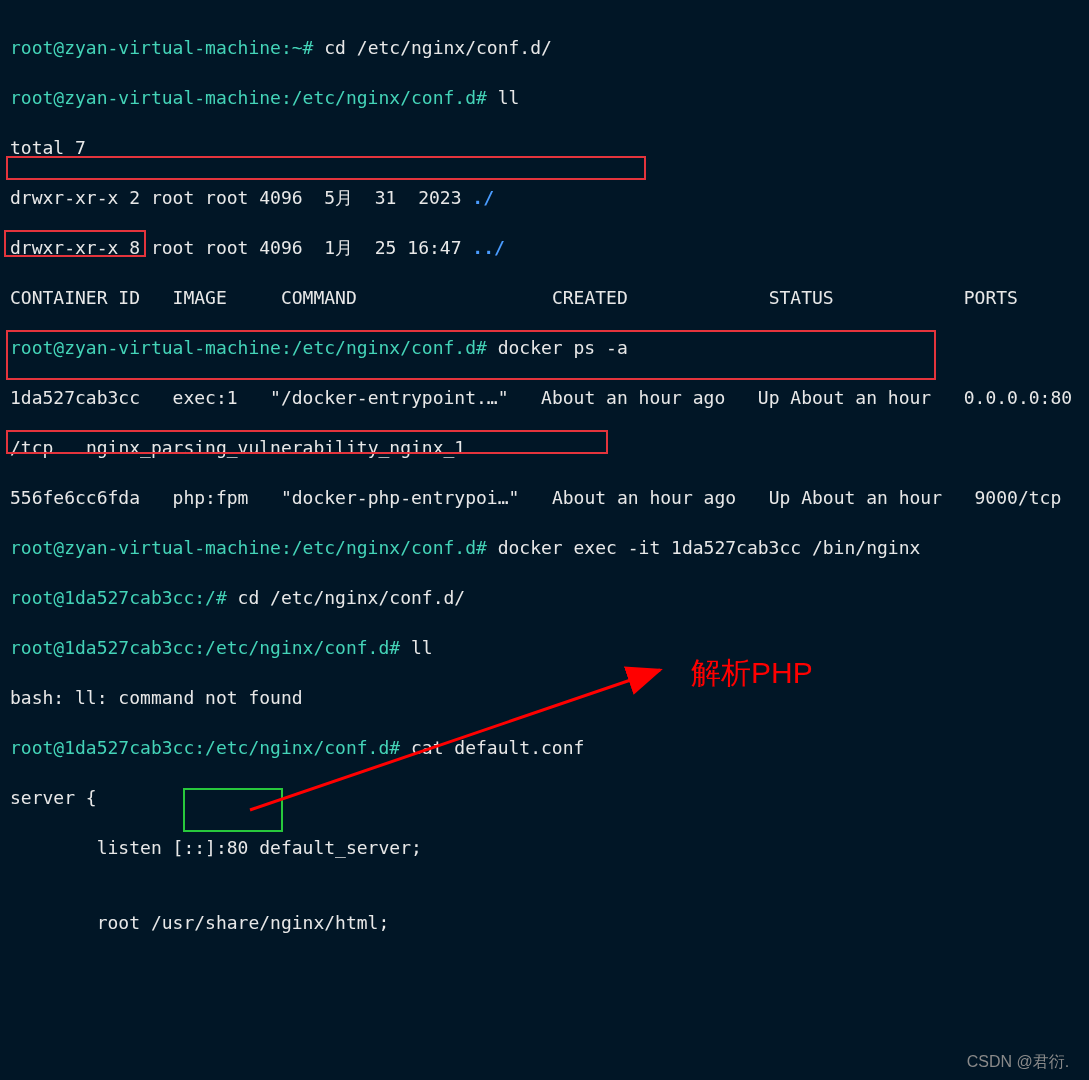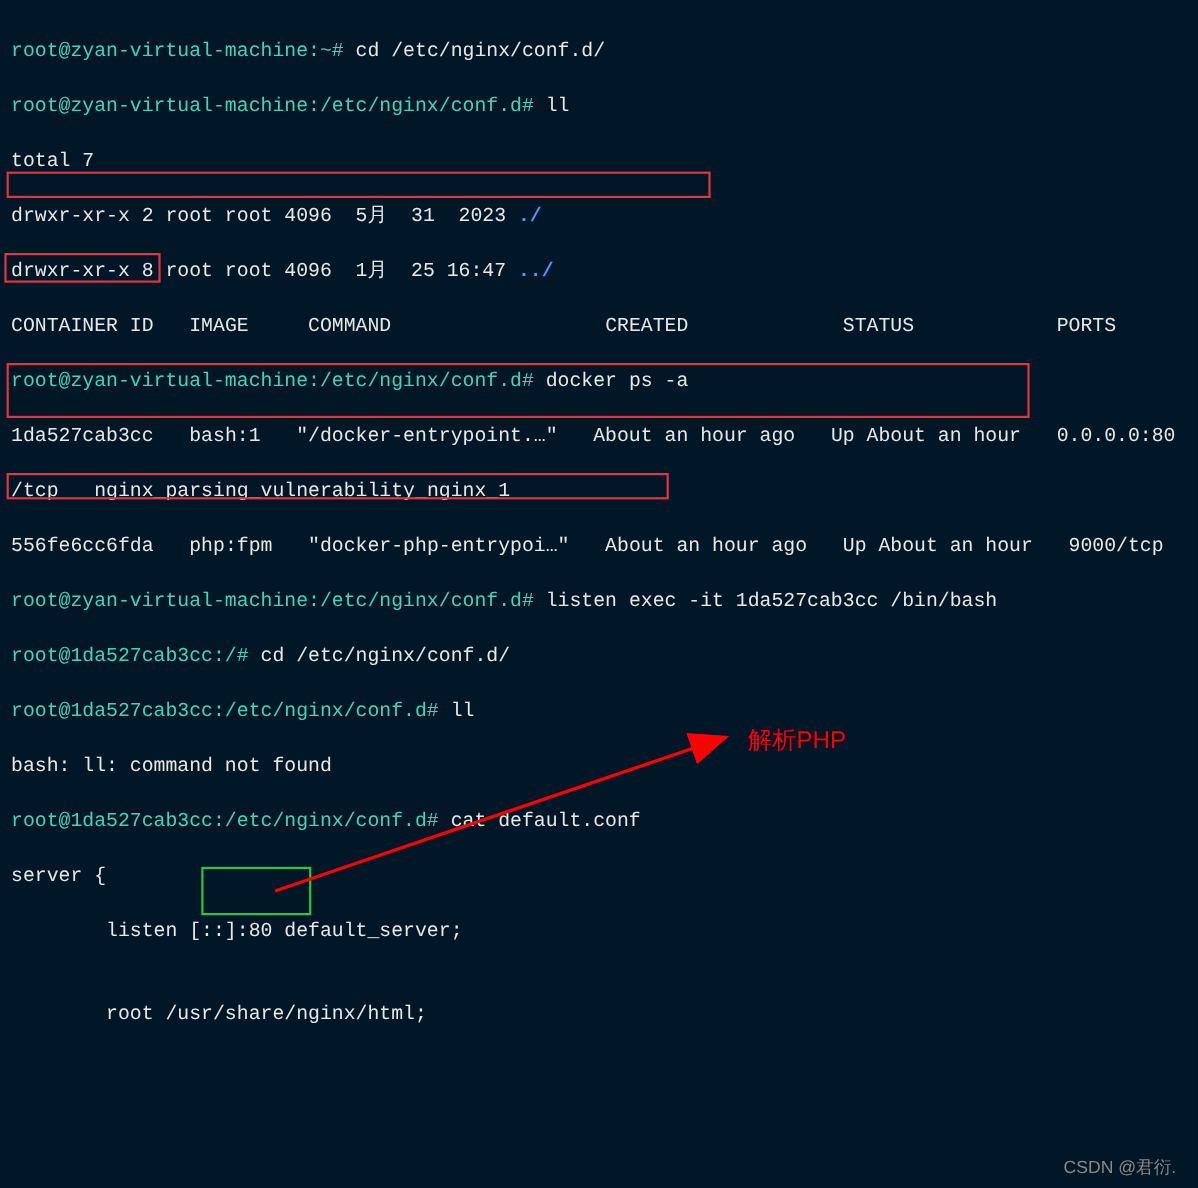--- a/index.html
+++ b/index.html
@@ -12,40 +12,41 @@
     height: 1080px;
     overflow: hidden;
     position: relative;
     line-height: 25px;
   }
   .terminal {
     padding: 10px 12px 0 10px;
     white-space: pre;
     position: relative;
   }
-  .line { white-space: pre; font-family: Liberation Mono, monospace; }
+  .line { white-space: pre; }
   .prompt-user { color: #44d4b8; }
   .white { color: #e8e8e8; }
   .blue-dot { color: #4a9cff; font-weight: bold; }
   .red-box {
     border: 2px solid #e4343c;
     position: absolute;
     pointer-events: none;
   }
   .green-box {
     border: 2px solid #28c83c;
     position: absolute;
     pointer-events: none;
   }
   .annotation {
     position: absolute;
     color: #ff0000;
-    font-size: 22px;
+    font-size: 30px;
     font-family: "Microsoft YaHei", sans-serif;
     pointer-events: none;
+    margin-left: 11px;
   }
   .arrow-svg {
     position: absolute;
     pointer-events: none;
   }
   .watermark {
     position: absolute;
     right: 8px;
     bottom: 6px;
     font-size: 16px;
@@ -58,24 +59,24 @@
 <body>
 
 <div class="terminal">
 <div class="line"><span class="prompt-user">root@zyan-virtual-machine:~# </span><span class="white">cd /etc/nginx/conf.d/</span></div>
 <div class="line"><span class="prompt-user">root@zyan-virtual-machine:/etc/nginx/conf.d# </span><span class="white">ll</span></div>
 <div class="line white">total 7</div>
 <div class="line"><span class="white">drwxr-xr-x 2 root root 4096  5月  31  2023 </span><span class="blue-dot">./</span></div>
 <div class="line"><span class="white">drwxr-xr-x 8 root root 4096  1月  25 16:47 </span><span class="blue-dot">../</span></div>
 <div class="line white"><span>CONTAINER ID</span>   <span>IMAGE</span>     <span>COMMAND</span>                  <span>CREATED</span>             <span>STATUS</span>            <span>PORTS</span></div>
 <div class="line"><span class="prompt-user">root@zyan-virtual-machine:/etc/nginx/conf.d# </span><span class="white">docker ps -a</span></div>
-<div class="line white"><span>1da527cab3cc</span>   <span>bash:1</span>   <span>"/docker-entrypoint.…"</span>   <span>About an hour ago</span>   <span>Up About an hour</span>   <span>0.0.0.0:80</span></div>
+<div class="line white"><span>1da527cab3cc</span>   <span>exec:1</span>   <span>"/docker-entrypoint.…"</span>   <span>About an hour ago</span>   <span>Up About an hour</span>   <span>0.0.0.0:80</span></div>
 <div class="line white"><span>/tcp</span>   <span>nginx_parsing_vulnerability_nginx_1</span></div>
 <div class="line white"><span>556fe6cc6fda</span>   <span>php:fpm</span>   <span>"docker-php-entrypoi…"</span>   <span>About an hour ago</span>   <span>Up About an hour</span>   <span>9000/tcp</span></div>
-<div class="line"><span class="prompt-user">root@zyan-virtual-machine:/etc/nginx/conf.d# </span><span class="white">listen exec -it 1da527cab3cc /bin/bash</span></div>
+<div class="line"><span class="prompt-user">root@zyan-virtual-machine:/etc/nginx/conf.d# </span><span class="white">docker exec -it 1da527cab3cc /bin/nginx</span></div>
 <div class="line"><span class="prompt-user">root@1da527cab3cc:/# </span><span class="white">cd /etc/nginx/conf.d/</span></div>
 <div class="line"><span class="prompt-user">root@1da527cab3cc:/etc/nginx/conf.d# </span><span class="white">ll</span></div>
 <div class="line white">bash: ll: command not found</div>
 <div class="line"><span class="prompt-user">root@1da527cab3cc:/etc/nginx/conf.d# </span><span class="white">cat default.conf</span></div>
 <div class="line white">server {</div>
 <div class="line white">        listen [::]:80 default_server;</div>
 <div class="line white"></div>
 <div class="line white">        root /usr/share/nginx/html;</div>
 <div class="line white"></div>
 

